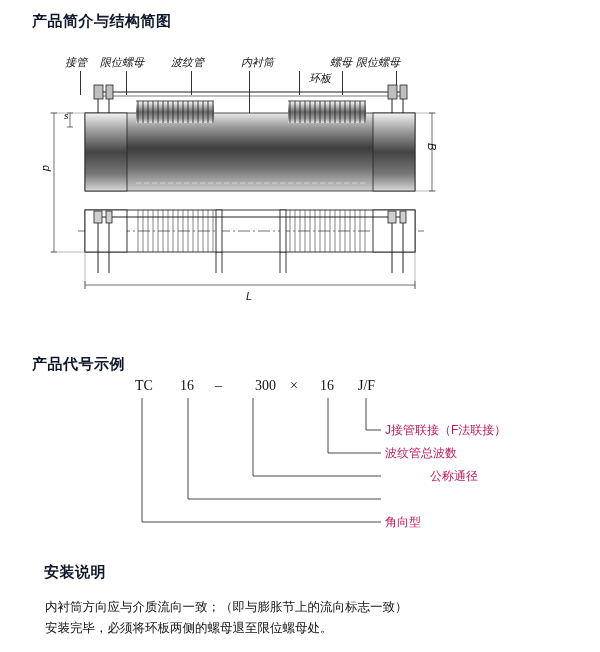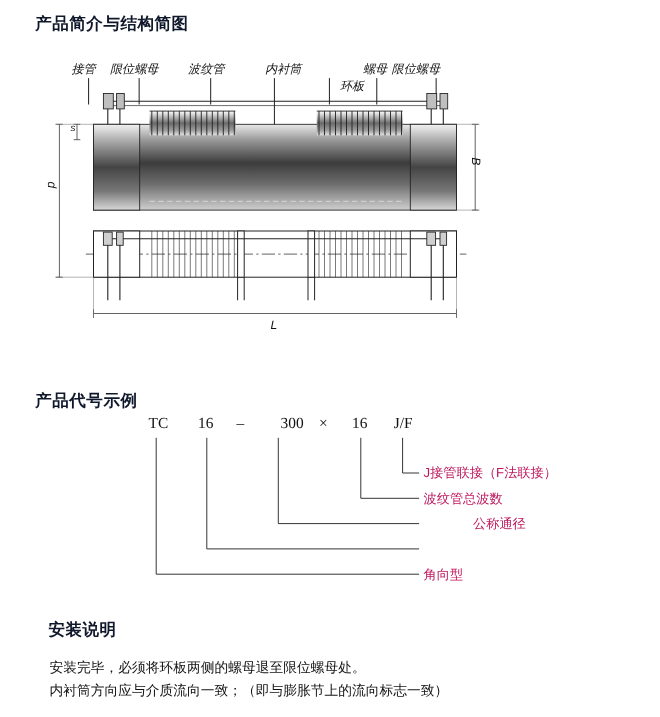--- a/index.html
+++ b/index.html
@@ -326,15 +326,15 @@
 
   <div class="note-text" style="left:345px; top:44px;">J接管联接（F法联接）</div>
   <div class="note-text" style="left:345px; top:67px;">波纹管总波数</div>
   <div class="note-text" style="left:345px; top:90px;margin-left:45px;">公称通径</div>
   <div class="note-text" style="left:345px; top:136px;">角向型</div>
 </div>
 
 <div class="section-title title-3">安装说明</div>
 
 <div id="install-notes">
+  <div>内衬筒方向应与介质流向一致；（即与膨胀节上的流向标志一致）</div>
   <div>安装完毕，必须将环板两侧的螺母退至限位螺母处。</div>
-  <div>内衬筒方向应与介质流向一致；（即与膨胀节上的流向标志一致）</div>
 </div>
 
 </body></html>

